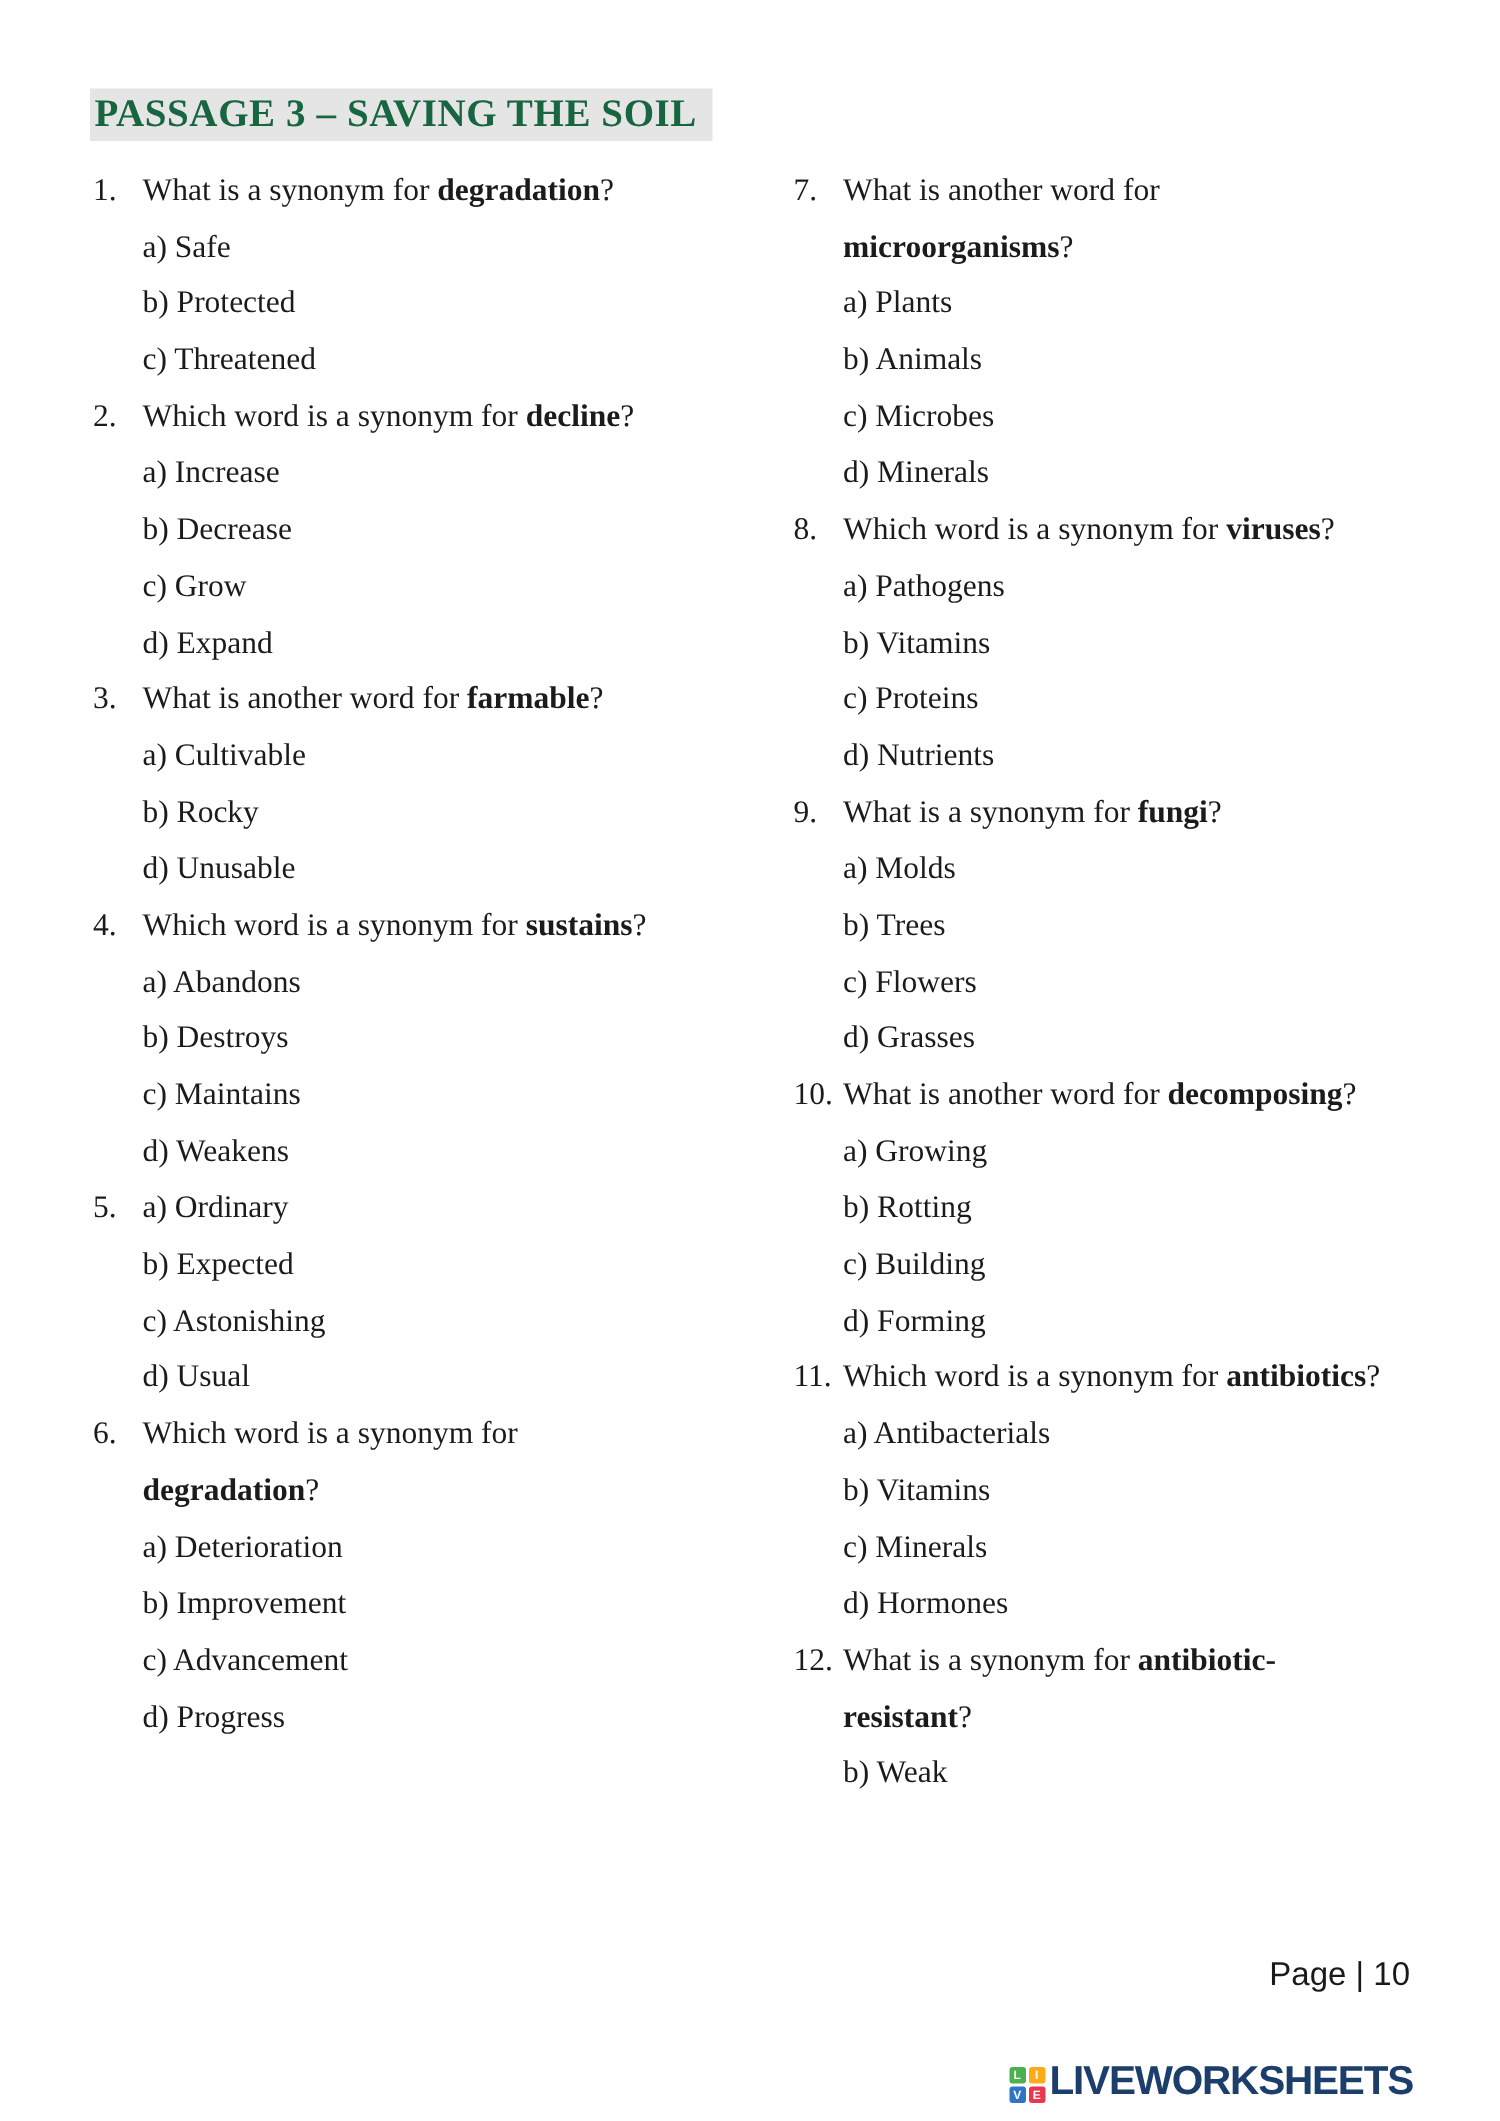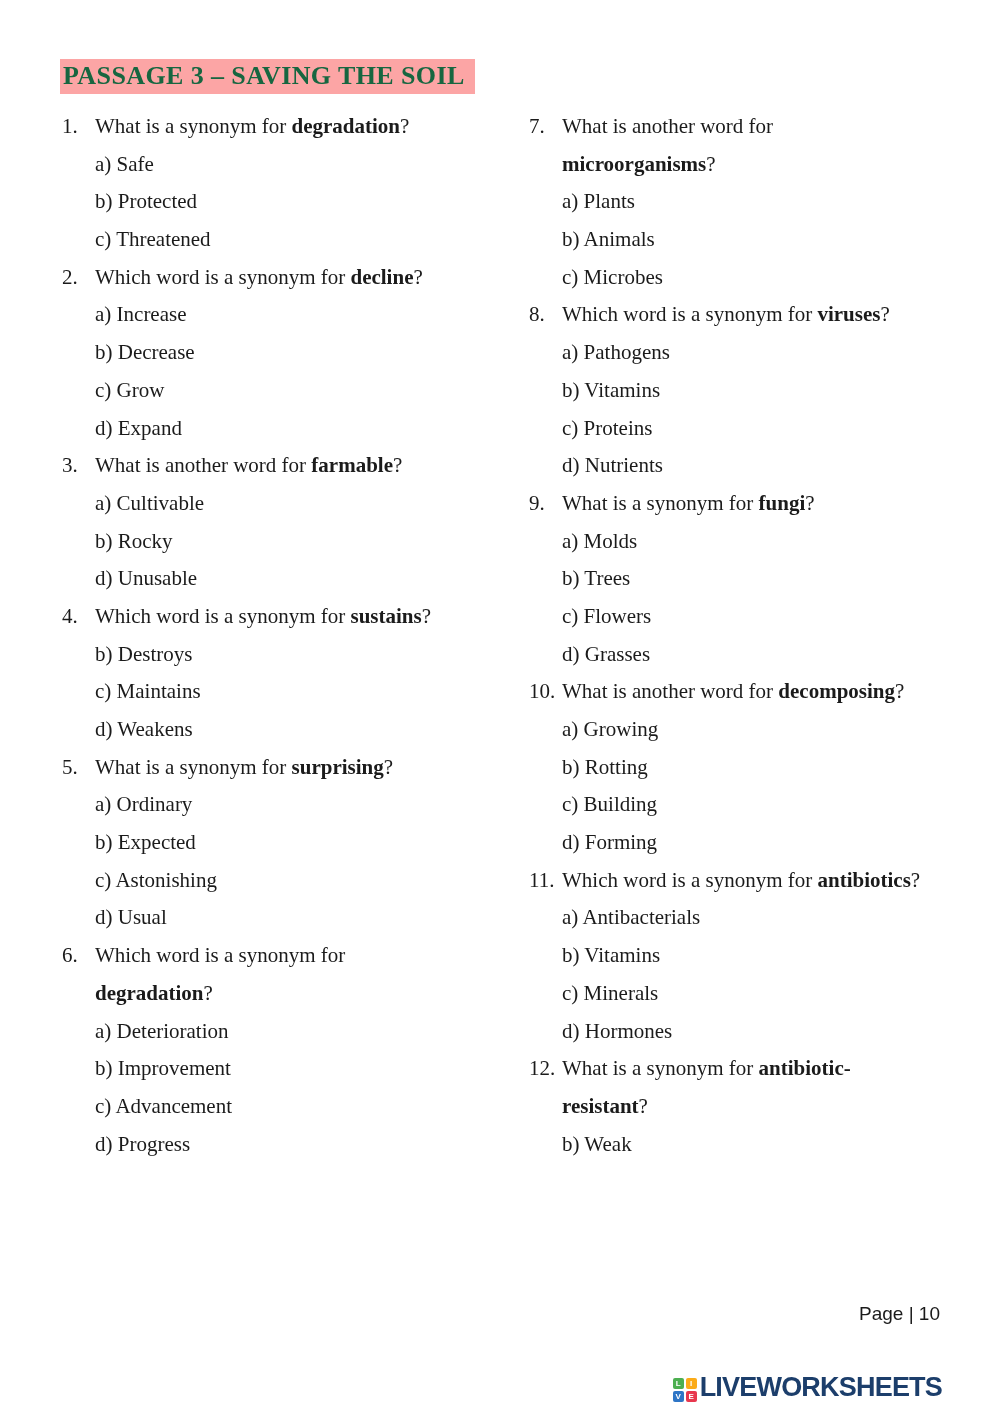--- a/index.html
+++ b/index.html
@@ -43,21 +43,21 @@
     line-height: 37.7px;
     font-size: 21px;
     white-space: nowrap;
   }
   .line b { font-weight: bold; }
   #page-number {
     position: absolute;
     top: 1303px;
     right: 60px;
     font-family: "Liberation Sans", sans-serif;
-    font-size: 19px;
+    font-size: 22px;
     color: #1a1a1a;
     white-space: nowrap;
   }
   #logo {
     position: absolute;
     top: 1372px;
     right: 58px;
     display: flex;
     align-items: center;
   }
@@ -88,21 +88,21 @@
     letter-spacing: -0.8px;
     color: #1c3e6b;
     white-space: nowrap;
   }
 </style>
 </head>
 <body>
 
 <div id="page">
 
-  <div id="title" style="background: #fca5a5; color: rgb(23, 102, 64);">PASSAGE 3 – SAVING THE SOIL</div>
+  <div id="title" style="background: #e5e5e5; color: rgb(23, 102, 64);">PASSAGE 3 – SAVING THE SOIL</div>
 
   <div id="col-left" class="col">
       <div class="question">
         <div class="q-row">
           <div class="q-num">1.</div>
           <div class="q-body">
             <div class="line"><span>What is a synonym for </span><b>degradation</b><span>?</span></div>
             <div class="line option">a) Safe</div>
             <div class="line option">b) Protected</div>
             <div class="line option">c) Threatened</div>
@@ -130,31 +130,31 @@
             <div class="line option">b) Rocky</div>
             <div class="line option">d) Unusable</div>
           </div>
         </div>
       </div>
       <div class="question">
         <div class="q-row">
           <div class="q-num">4.</div>
           <div class="q-body">
             <div class="line"><span>Which word is a synonym for </span><b>sustains</b><span>?</span></div>
+            <div class="line option">a) Abandons</div>
             <div class="line option">b) Destroys</div>
             <div class="line option">c) Maintains</div>
             <div class="line option">d) Weakens</div>
           </div>
         </div>
       </div>
       <div class="question">
         <div class="q-row">
           <div class="q-num">5.</div>
           <div class="q-body">
-            <div class="line"><span>What is a synonym for </span><b>surprising</b><span>?</span></div>
             <div class="line option">a) Ordinary</div>
             <div class="line option">b) Expected</div>
             <div class="line option">c) Astonishing</div>
             <div class="line option">d) Usual</div>
           </div>
         </div>
       </div>
       <div class="question">
         <div class="q-row">
           <div class="q-num">6.</div>
@@ -172,20 +172,21 @@
   <div id="col-right" class="col">
       <div class="question">
         <div class="q-row">
           <div class="q-num">7.</div>
           <div class="q-body">
             <div class="line"><span>What is another word for</span></div>
             <div class="line"><b>microorganisms</b><span>?</span></div>
             <div class="line option">a) Plants</div>
             <div class="line option">b) Animals</div>
             <div class="line option">c) Microbes</div>
+            <div class="line option">d) Minerals</div>
           </div>
         </div>
       </div>
       <div class="question">
         <div class="q-row">
           <div class="q-num">8.</div>
           <div class="q-body">
             <div class="line"><span>Which word is a synonym for </span><b>viruses</b><span>?</span></div>
             <div class="line option">a) Pathogens</div>
             <div class="line option">b) Vitamins</div>

